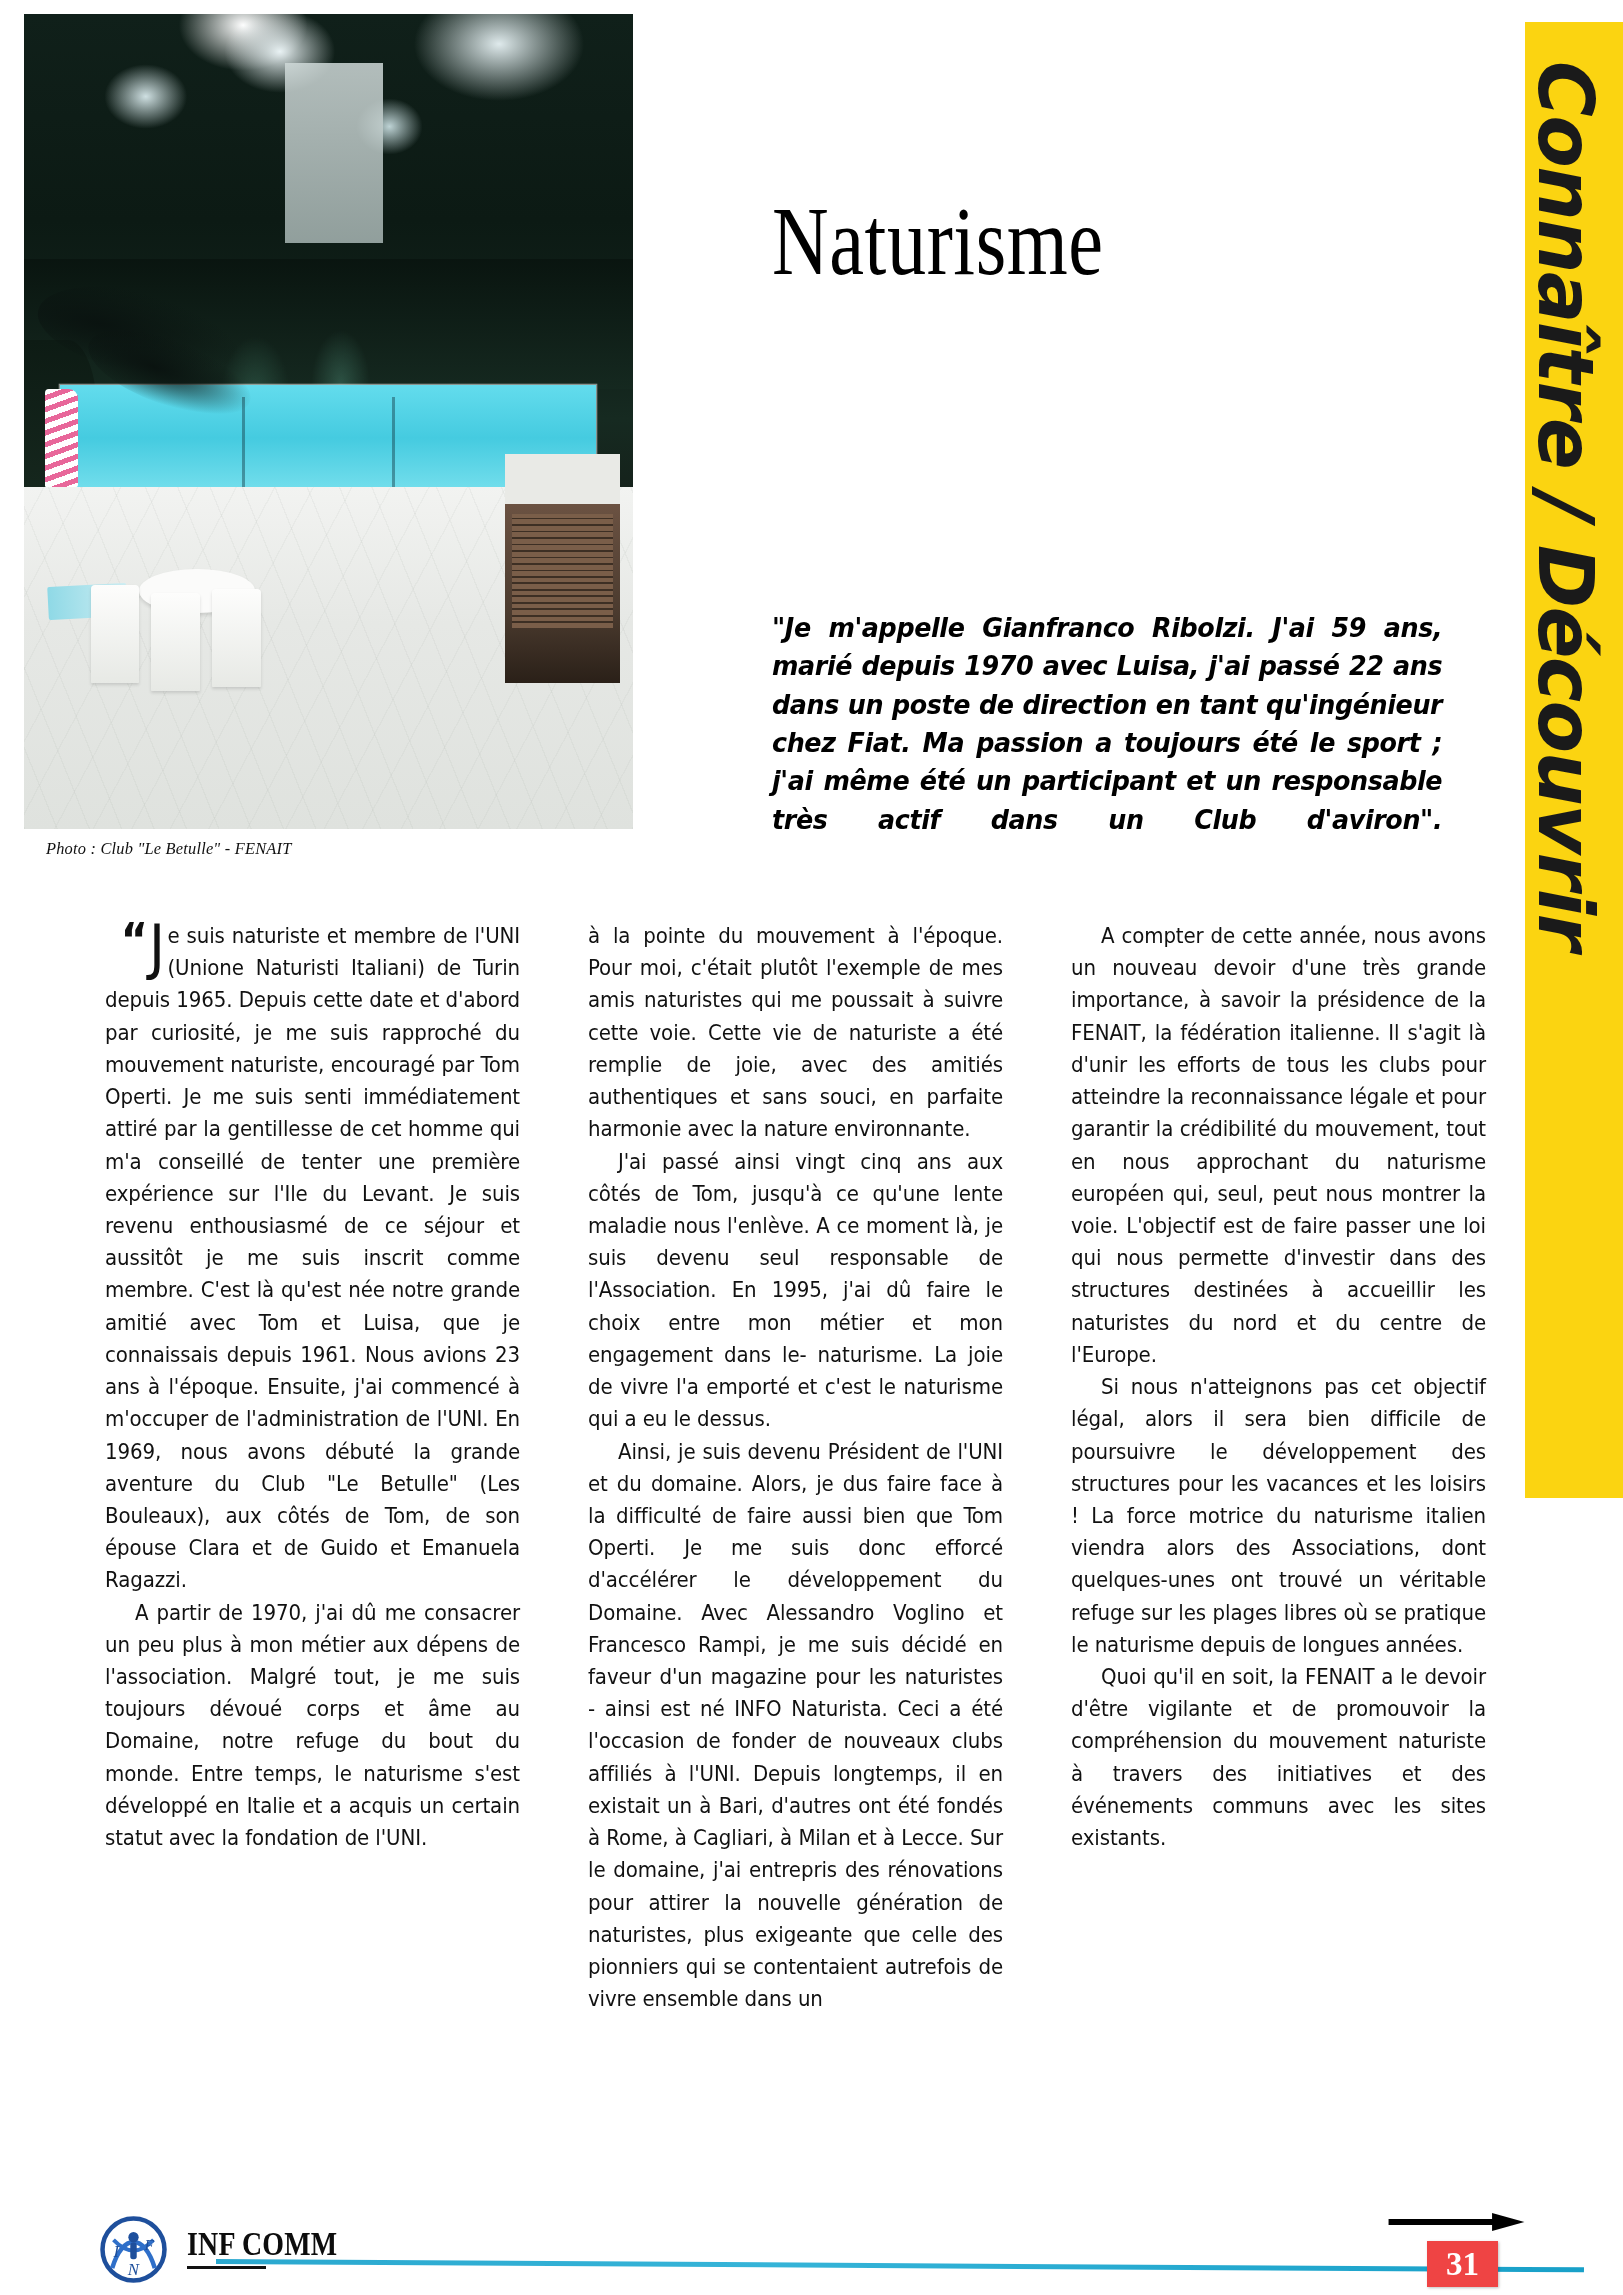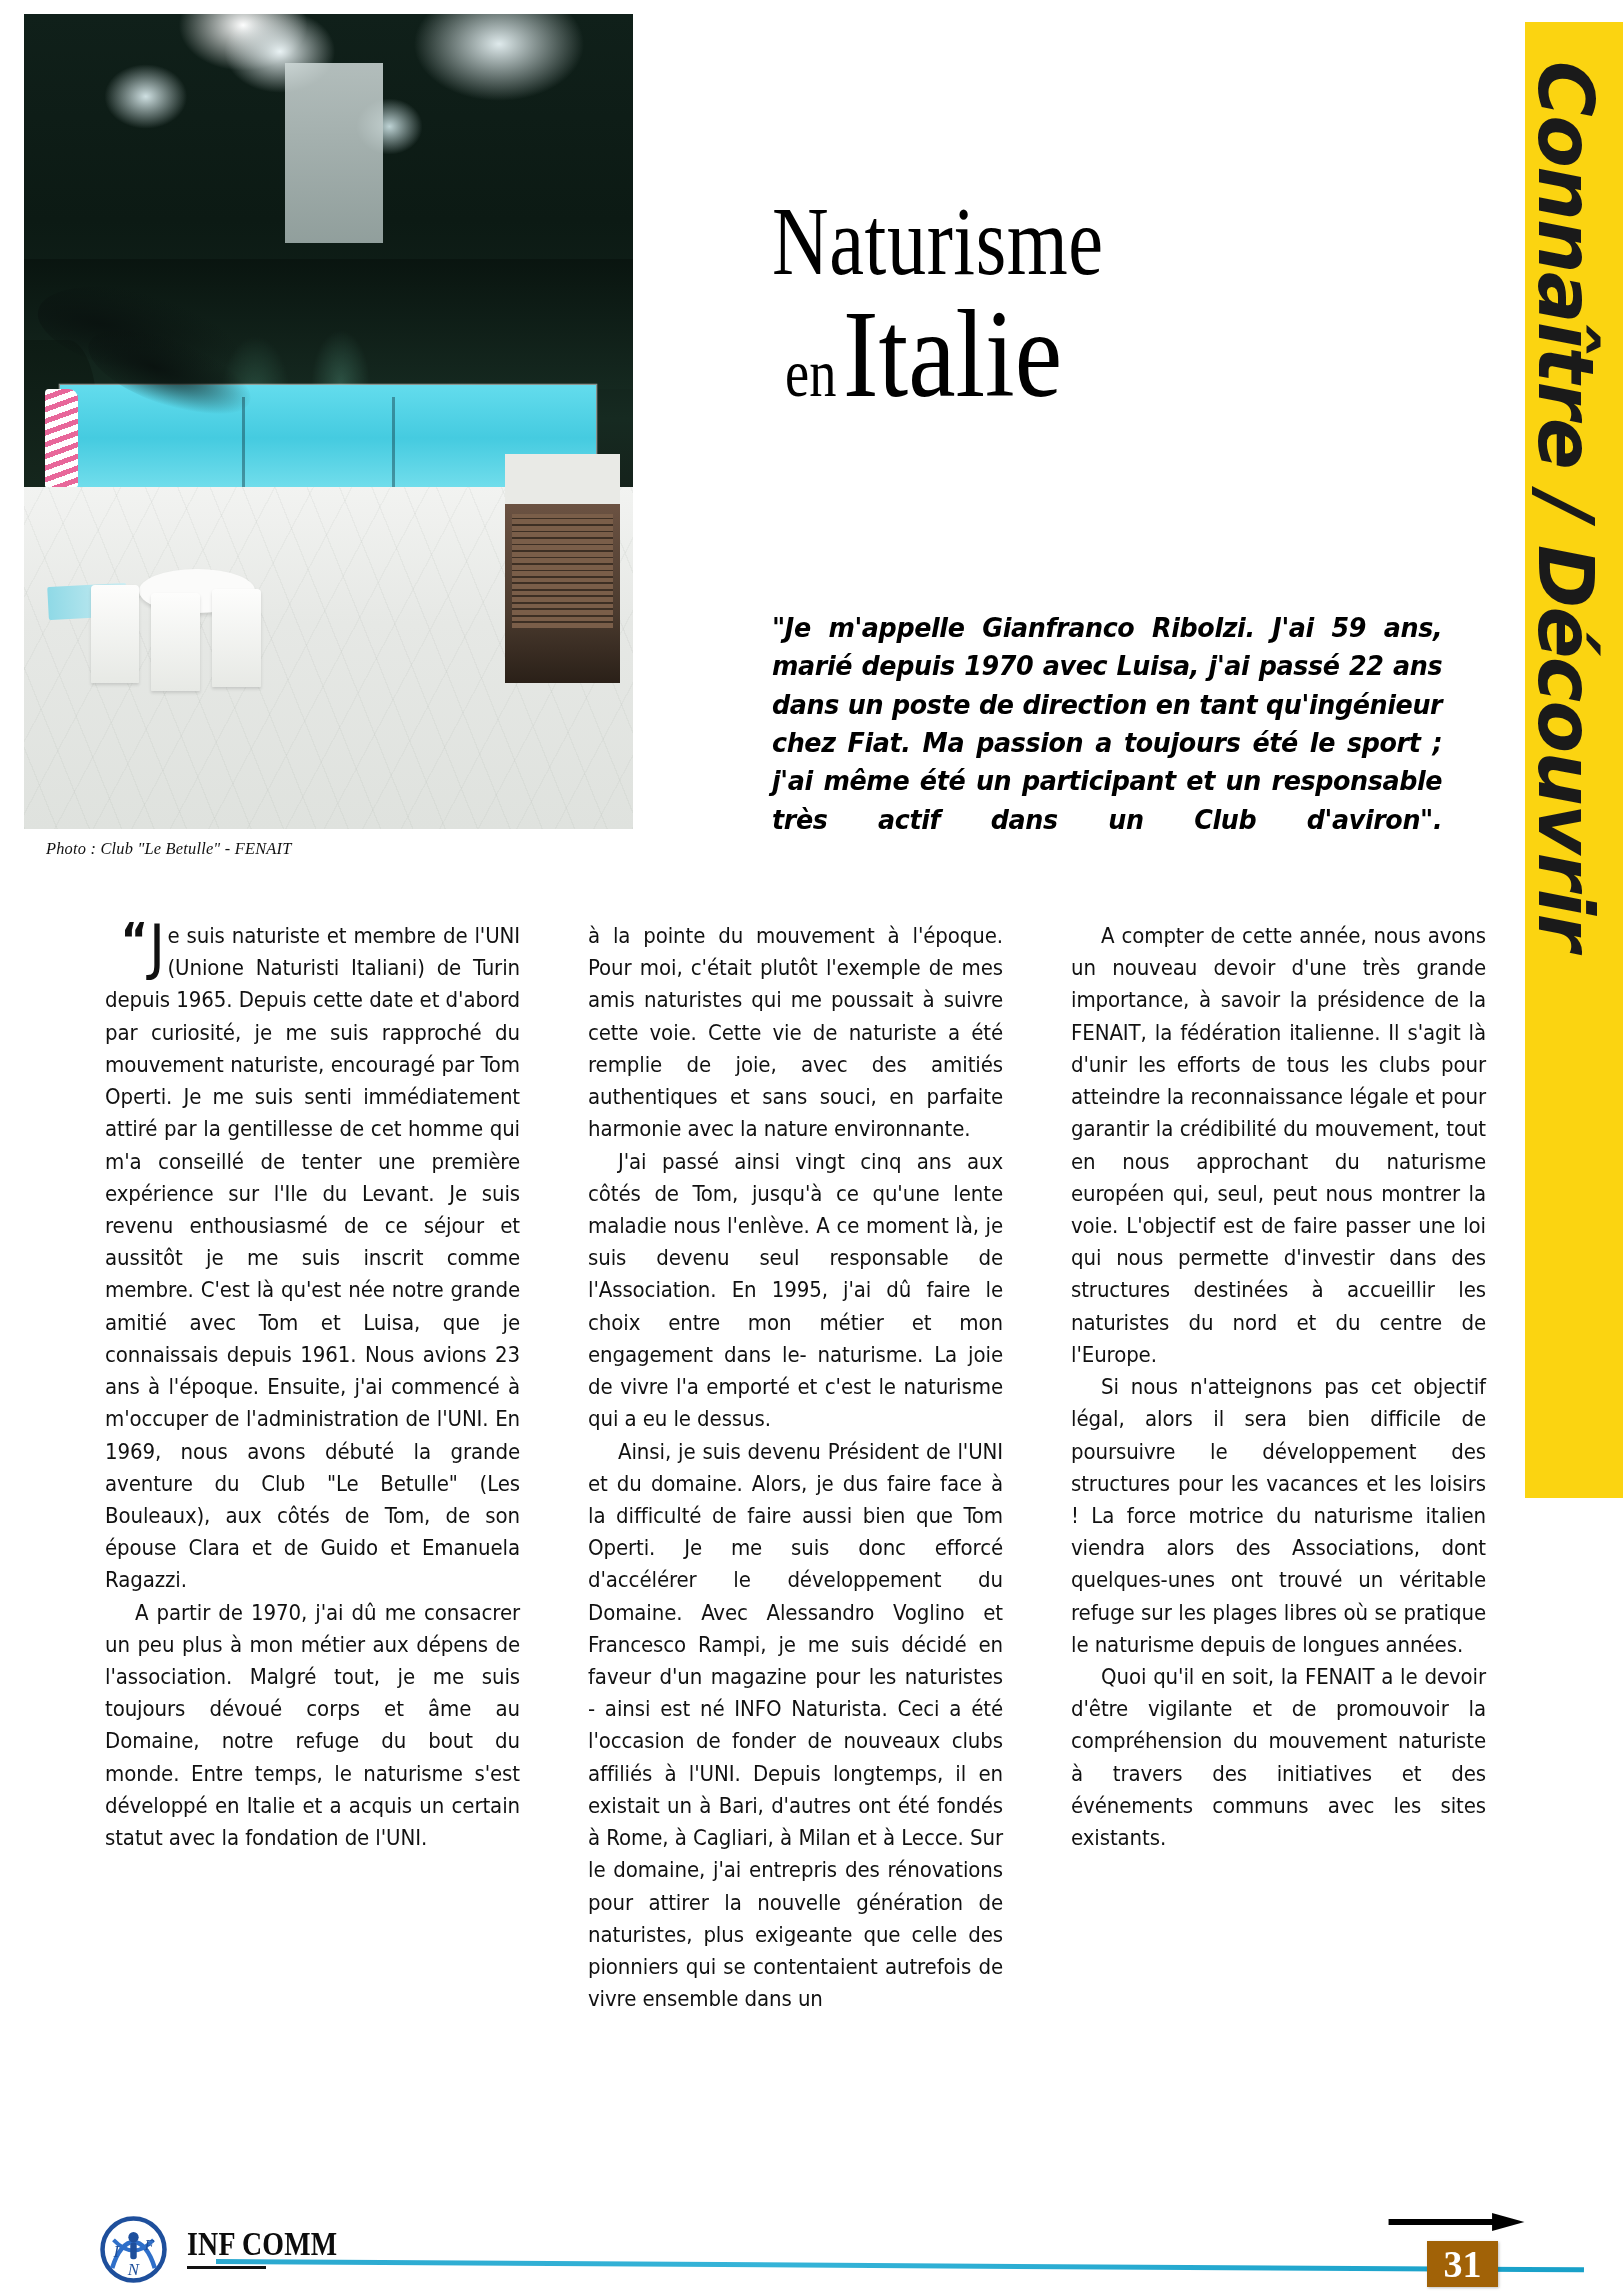--- a/index.html
+++ b/index.html
@@ -243,25 +243,25 @@
   }
   .brand-underline{
     position:absolute;left:187px;top:2266px;width:79px;height:2.6px;background:#111;
   }
   .next-arrow{
     position:absolute;left:1388px;top:2211px;width:137px;height:22px;
   }
   .pagebox{
     position:absolute;left:1427px;top:2241px;
     width:71px;height:46px;
-    background:#a16207;
+    background:#ef4444;
     color:#ffffff;
     font-family:"Liberation Serif", serif;
     font-weight:bold;
-    font-size:38px;
+    font-size:33px;
     display:flex;align-items:center;justify-content:center;
     box-shadow:0.7px 1.3px 2.6px rgba(0,0,0,.25);
   }
 </style>
 </head>
 <body>
 
 <div class="photo">
   <div class="ph-sky"></div>
   <div class="ph-building"></div>
@@ -283,23 +283,20 @@
   <div class="ph-branch" style="left:10%;top:40%;width:28%;height:8%;transform:rotate(20deg);background:radial-gradient(ellipse at 40% 50%, #0a1310 0%, rgba(10,19,16,0) 72%);"></div>
 </div>
 <div class="photo-credit">Photo : Club "Le Betulle" - FENAIT</div>
 
 <div class="side-tab">
   <span class="side-tab-label">Connaître / Découvrir</span>
 </div>
 
 <div class="headline">
   <span class="hl-line1">Naturisme</span>
-  <span class="hl-line2">
-    <span class="hl-en">en</span><span class="hl-italie">Italie</span>
-  </span>
 </div>
 
 <div class="lead-quote">"Je m'appelle Gianfranco Ribolzi. J'ai 59 ans, marié depuis 1970 avec Luisa, j'ai passé 22 ans dans un poste de direction en tant qu'ingénieur chez Fiat. Ma passion a toujours été le sport ; j'ai même été un participant et un responsable très actif dans un Club d'aviron".</div>
 
 <div class="columns">
 
   <div class="col">
     <p class="first dropcap-wrap"><span class="openquote">“</span><span class="dropcap">J</span><span>e suis naturiste et membre de l'UNI (Unione Naturisti Italiani) de Turin depuis 1965. Depuis cette date et d'abord par curiosité, je me suis rapproché du mouvement naturiste, encouragé par Tom Operti. Je me suis senti immédiatement attiré par la gentillesse de cet homme qui m'a conseillé de tenter une première expérience sur l'Ile du Levant. Je suis revenu enthousiasmé de ce séjour et aussitôt je me suis inscrit comme membre. C'est là qu'est née notre grande amitié avec Tom et Luisa, que je connaissais depuis 1961. Nous avions 23 ans à l'époque. Ensuite, j'ai commencé à m'occuper de l'administration de l'UNI. En 1969, nous avons débuté la grande aventure du Club "Le Betulle" (Les Bouleaux), aux côtés de Tom, de son épouse Clara et de Guido et Emanuela Ragazzi.</span></p>
     <p>A partir de 1970, j'ai dû me consacrer un peu plus à mon métier aux dépens de l'association. Malgré tout, je me suis toujours dévoué corps et âme au Domaine, notre refuge du bout du monde. Entre temps, le naturisme s'est développé en Italie et a acquis un certain statut avec la fondation de l'UNI.</p>
   </div>

